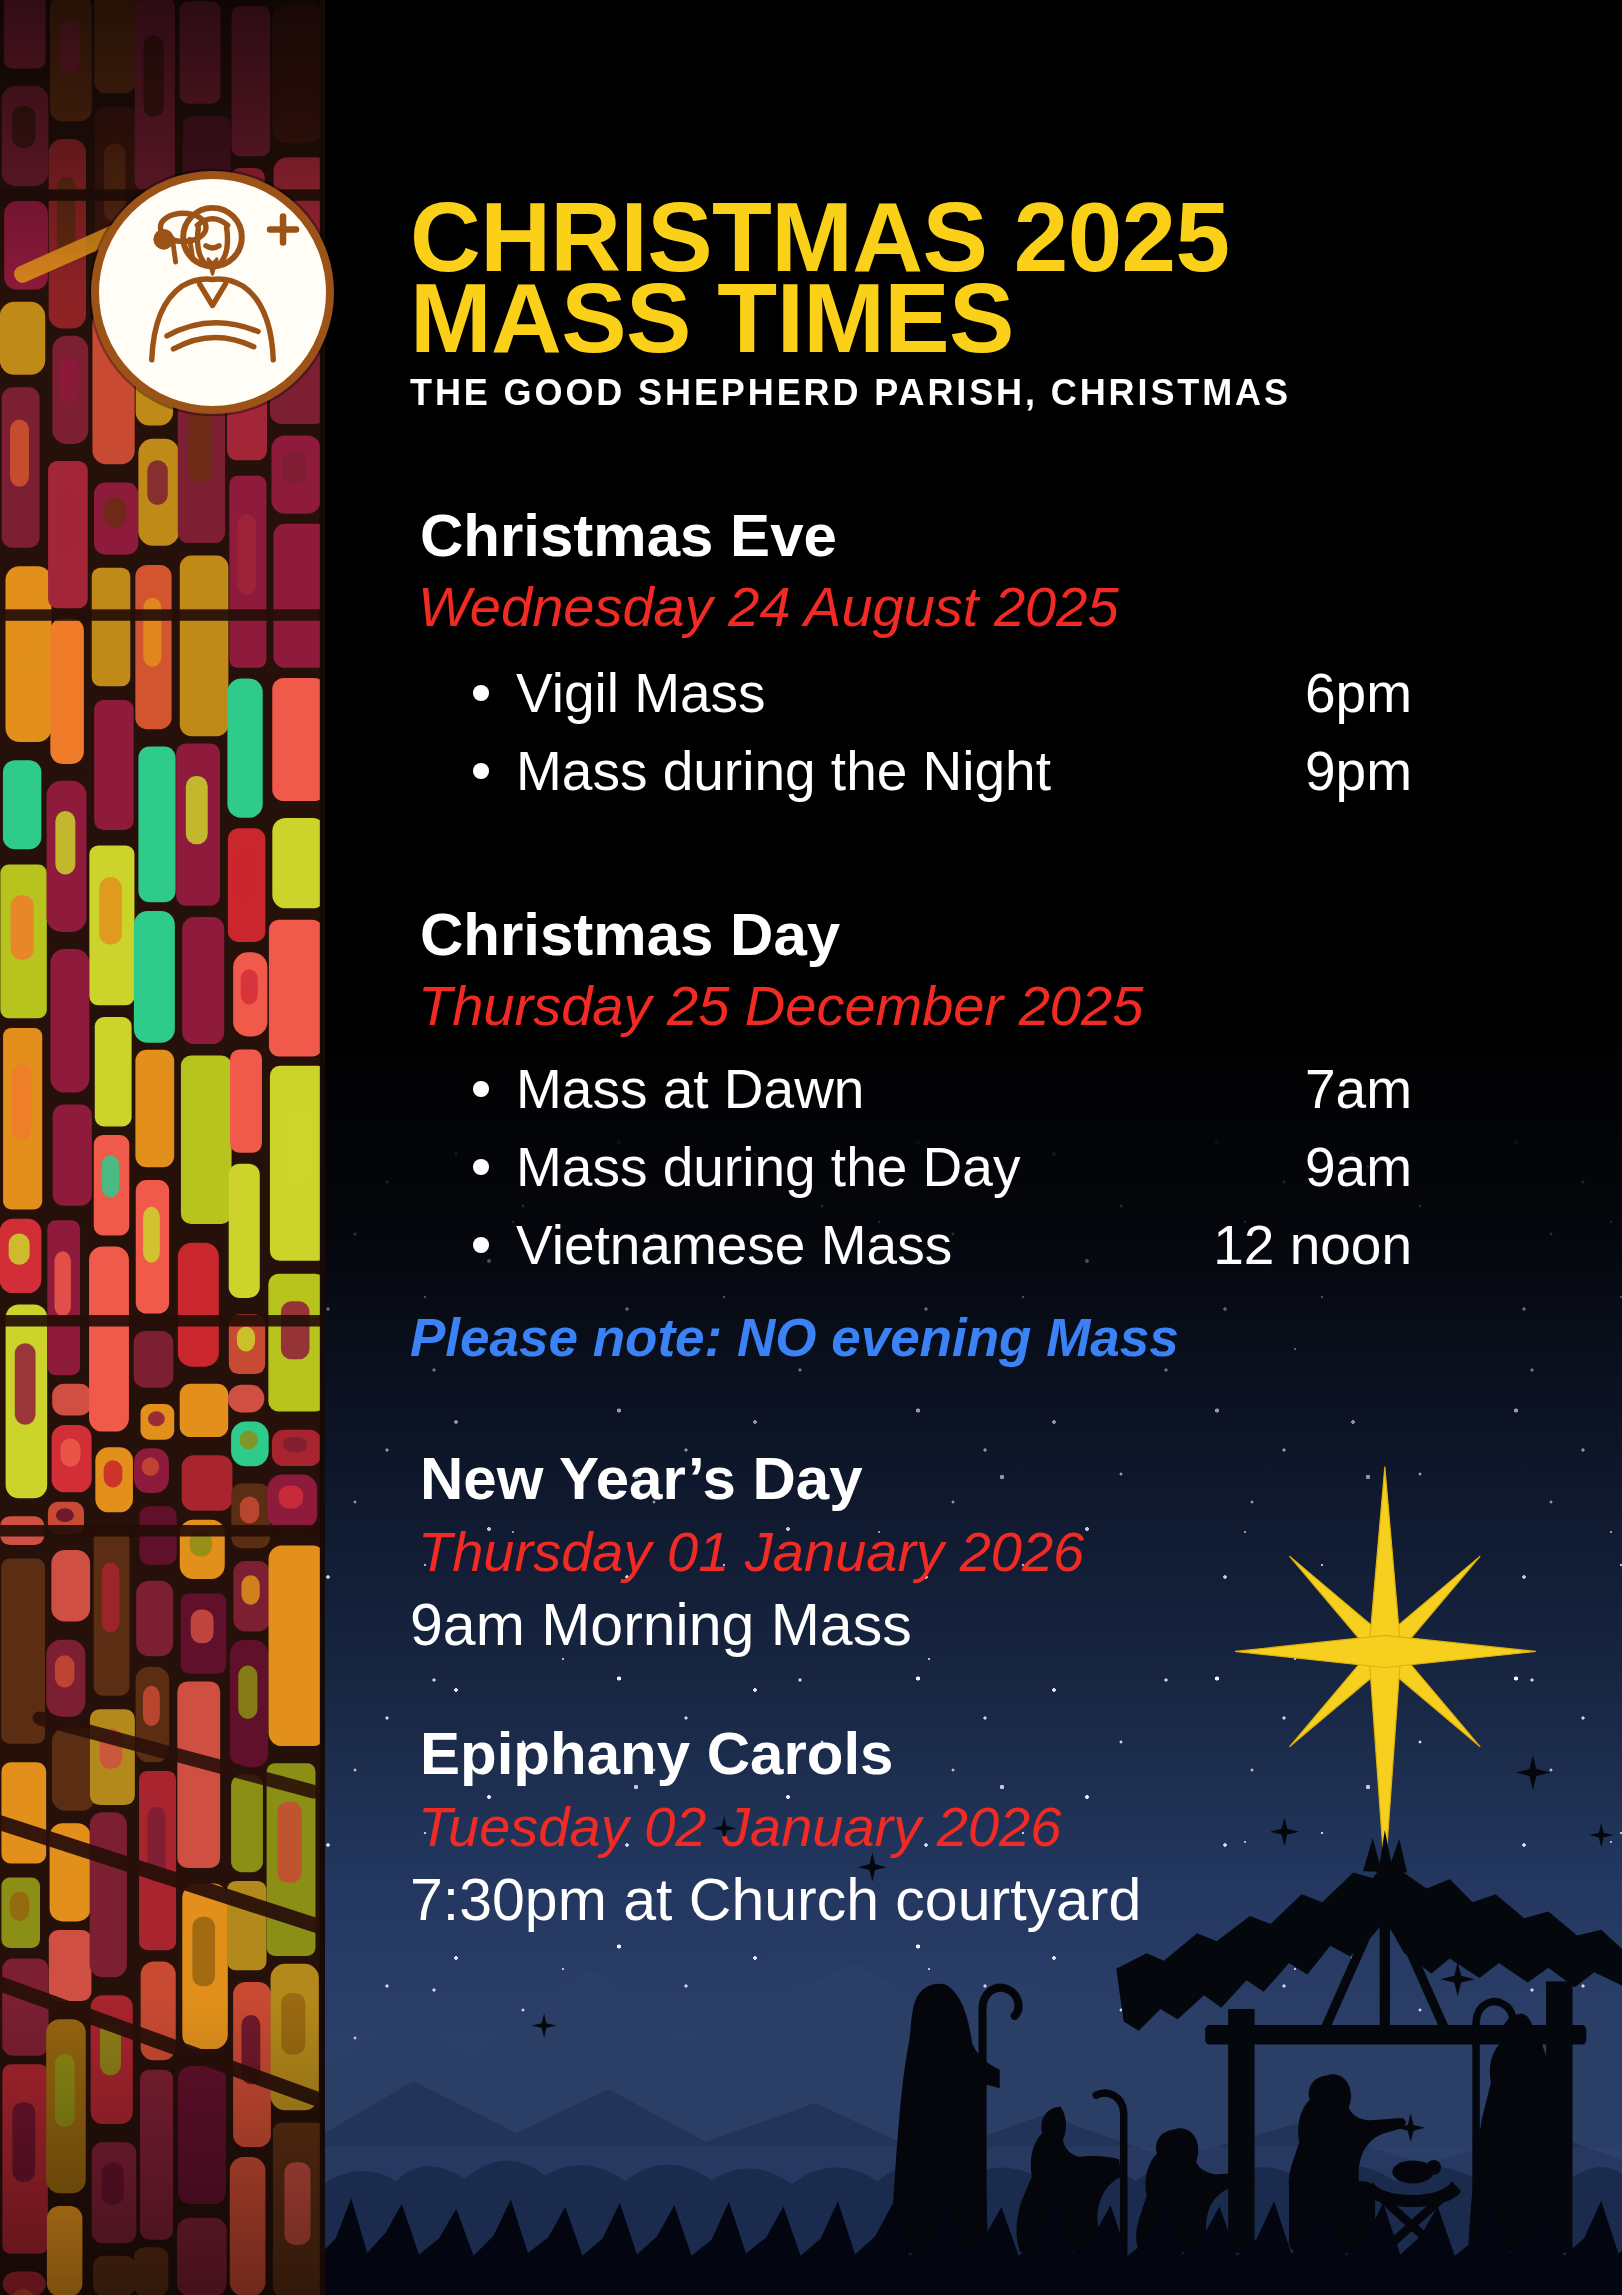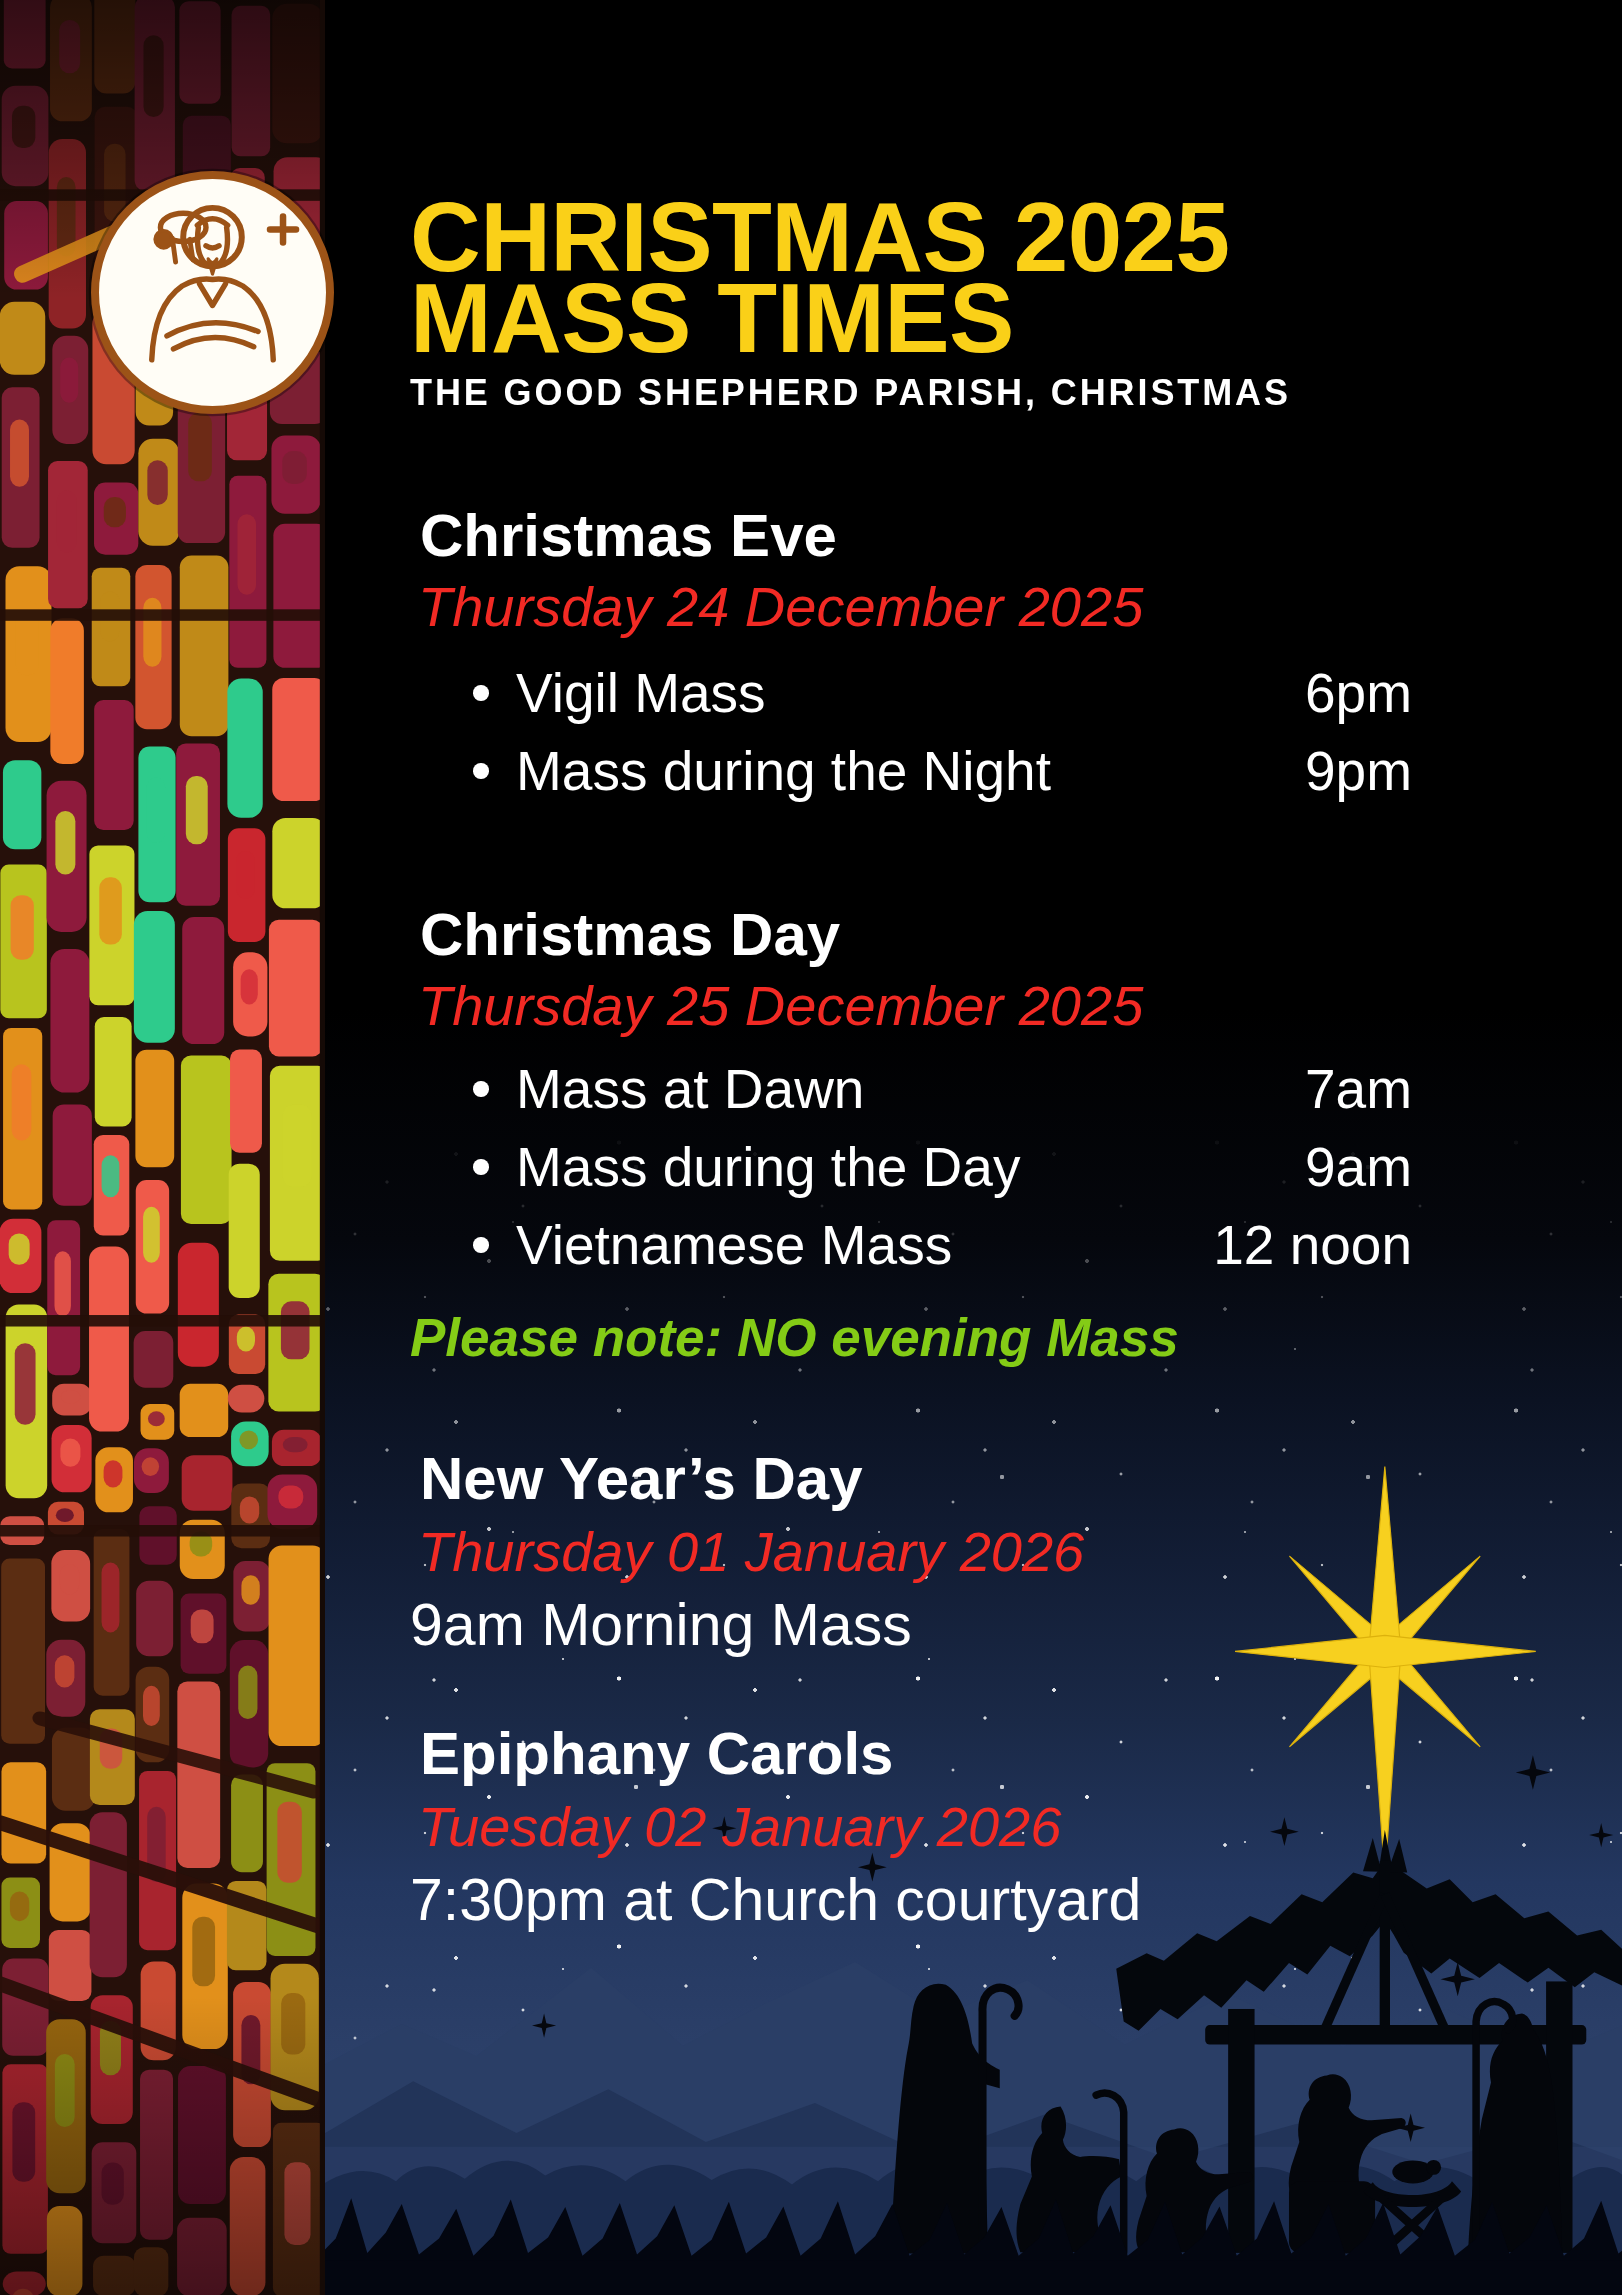--- a/index.html
+++ b/index.html
@@ -42,21 +42,21 @@
         box-shadow:0 0 0 2.3px rgba(0,0,0,.35);}
   .logo svg{position:absolute;inset:4.6px;width:217px;height:217px;}
 
   
   .t{position:absolute;left:410px;white-space:nowrap;}
   .title-line{font-size:98px;line-height:98px;font-weight:800;color:#fad018;letter-spacing:-0.6px;}
   .subtitle{font-size:36px;font-weight:700;color:#fff;letter-spacing:2.9px;}
   .heading{font-size:60px;line-height:68px;font-weight:800;color:#fff;letter-spacing:0;margin-left:10px;}
   .date{font-size:56px;line-height:63px;font-style:italic;color:#f22a24;left:418px;}
   .detail{font-size:59px;color:#fff;}
-  .note{font-size:53px;font-weight:700;font-style:italic;color:#84cc16;}
+  .note{font-size:53px;font-weight:700;font-style:italic;color:#3b82f6;}
   .row{position:absolute;left:465px;width:947px;height:78px;display:flex;align-items:center;
        font-size:55px;color:#fff;}
   .row .dot{width:15.5px;height:15.5px;border-radius:50%;background:#fff;margin:0 27.5px 0 8px;flex:none;}
   .row .time{margin-left:auto;}
 </style>
 </head>
 <body>
 
 <div class="poster">
 
@@ -365,21 +365,21 @@
   </div>
 
   <header>
     <div class="t title-line" style="top:188px">CHRISTMAS 2025</div>
     <div class="t title-line" style="top:269px">MASS TIMES</div>
     <div class="t subtitle" style="top:372px">THE GOOD SHEPHERD PARISH, CHRISTMAS</div>
   </header>
 
   <section>
     <div class="t heading" style="top:502px">Christmas Eve</div>
-    <div class="t date" style="top:575px">Thursday 24 December 2025</div>
+    <div class="t date" style="top:575px">Wednesday 24 August 2025</div>
     <div class="row" style="top:654px">
       <span class="dot"></span>
       <span>Vigil Mass</span>
       <span class="time">6pm</span>
     </div>
     <div class="row" style="top:732px">
       <span class="dot"></span>
       <span>Mass during the Night</span>
       <span class="time">9pm</span>
     </div>

